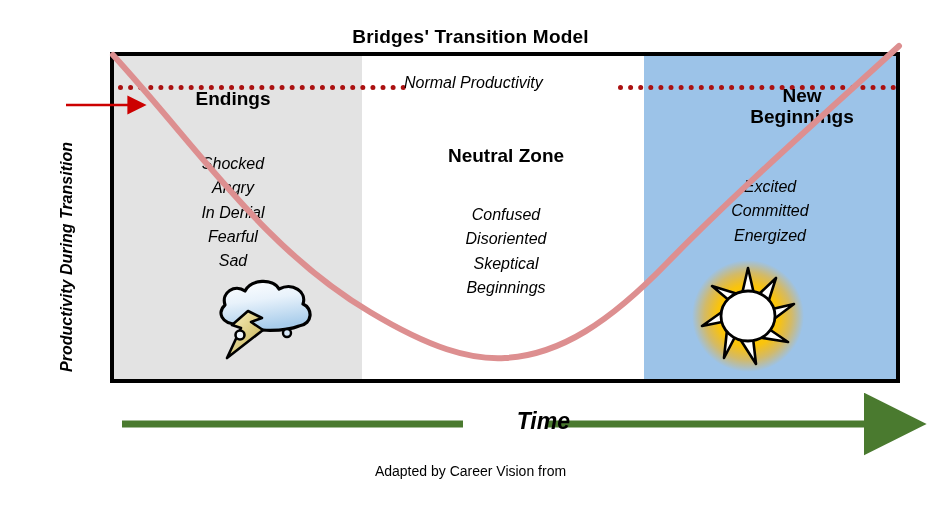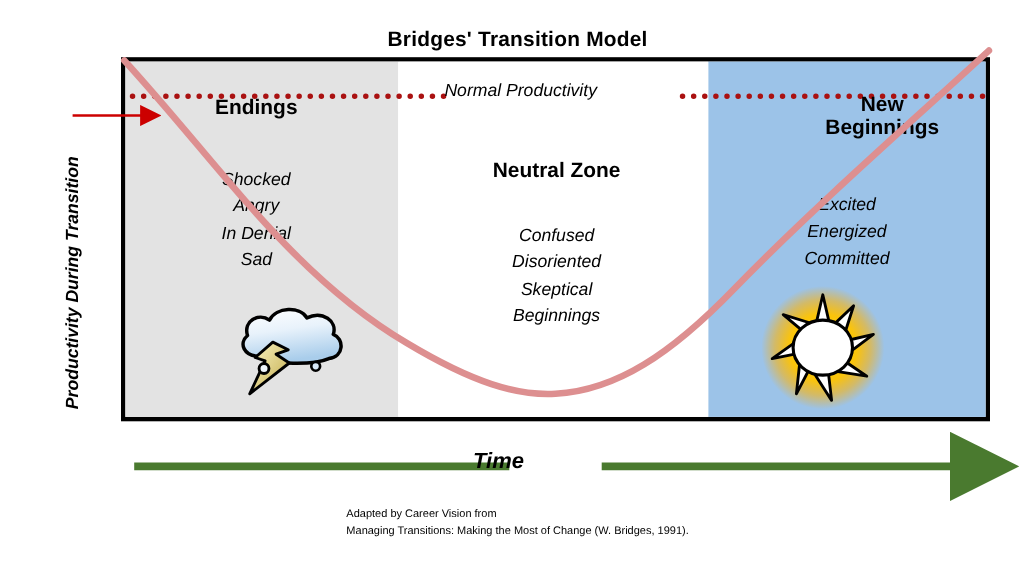--- a/index.html
+++ b/index.html
@@ -54,28 +54,28 @@
   .words{position:absolute;font-size:16px;font-style:italic;text-align:center;line-height:1.52;}
   .w-endings{left:133px;top:152px;width:200px;}
   .w-neutral{left:390px;top:203px;width:232px;}
   .w-new{left:672px;top:175px;width:196px;}
 
   
   .overlay{position:absolute;left:0;top:0;width:941px;height:527px;pointer-events:none;}
 
   
   .time-label{
-    position:absolute;left:430px;top:408px;width:140px;text-align:left;
-    font-size:20px;font-weight:bold;font-style:italic;
+    position:absolute;left:430px;top:408px;width:140px;text-align:right;
+    font-size:23px;font-weight:bold;font-style:italic;
   }
 
   
   .credit{
     position:absolute;left:0;top:461px;width:941px;text-align:center;
-    font-size:10px;line-height:1.45;color:#000;
+    font-size:14px;line-height:1.45;color:#000;
   }
   .credit div{display:block;}
   .credit-inner{display:inline-block;text-align:left;}
 </style>
 </head>
 <body>
 
 <div id="stage">
 
   <div class="title">Bridges' Transition Model</div>
@@ -90,39 +90,40 @@
 
   <div class="dotline dot-left"></div>
   <div class="dotline dot-right"></div>
   <div class="np-label">Normal Productivity</div>
 
   <div class="heading h-endings">Endings</div>
   <div class="words w-endings">
     <div>Shocked</div>
     <div>Angry</div>
     <div>In Denial</div>
+    <div>Fearful</div>
     <div>Sad</div>
   </div>
 
   <div class="heading h-neutral">Neutral Zone</div>
   <div class="words w-neutral">
     <div>Confused</div>
     <div>Disoriented</div>
     <div>Skeptical</div>
     <div>Beginnings</div>
   </div>
 
   <div class="heading h-new">
     <div>New</div>
     <div>Beginnings</div>
   </div>
   <div class="words w-new">
     <div>Excited</div>
+    <div>Committed</div>
     <div>Energized</div>
-    <div>Committed</div>
   </div>
 
   <svg class="overlay" viewBox="0 0 941 527">
     <defs>
       <linearGradient id="cloudGrad" x1="0" y1="0" x2="0.25" y2="1">
         <stop offset="0%" stop-color="#ffffff"></stop>
         <stop offset="45%" stop-color="#e8f2fb"></stop>
         <stop offset="100%" stop-color="#a9cdeb"></stop>
       </linearGradient>
       <radialGradient id="sunGlow" cx="50%" cy="50%" r="50%">
@@ -174,17 +175,16 @@
 
     <line x1="122" y1="424" x2="463" y2="424" stroke="#4a7a2f" stroke-width="7"></line>
     <line x1="547" y1="424" x2="872" y2="424" stroke="#4a7a2f" stroke-width="7" marker-end="url(#greenHead)"></line>
   </svg>
 
   <div class="time-label">Time</div>
 
   <div class="credit">
     <span class="credit-inner">
       <div>Adapted by Career Vision from</div>
-      <div>Managing Transitions: Making the Most of Change (W. Bridges, 1991).</div>
     </span>
   </div>
 
 </div>
 
 </body></html>

